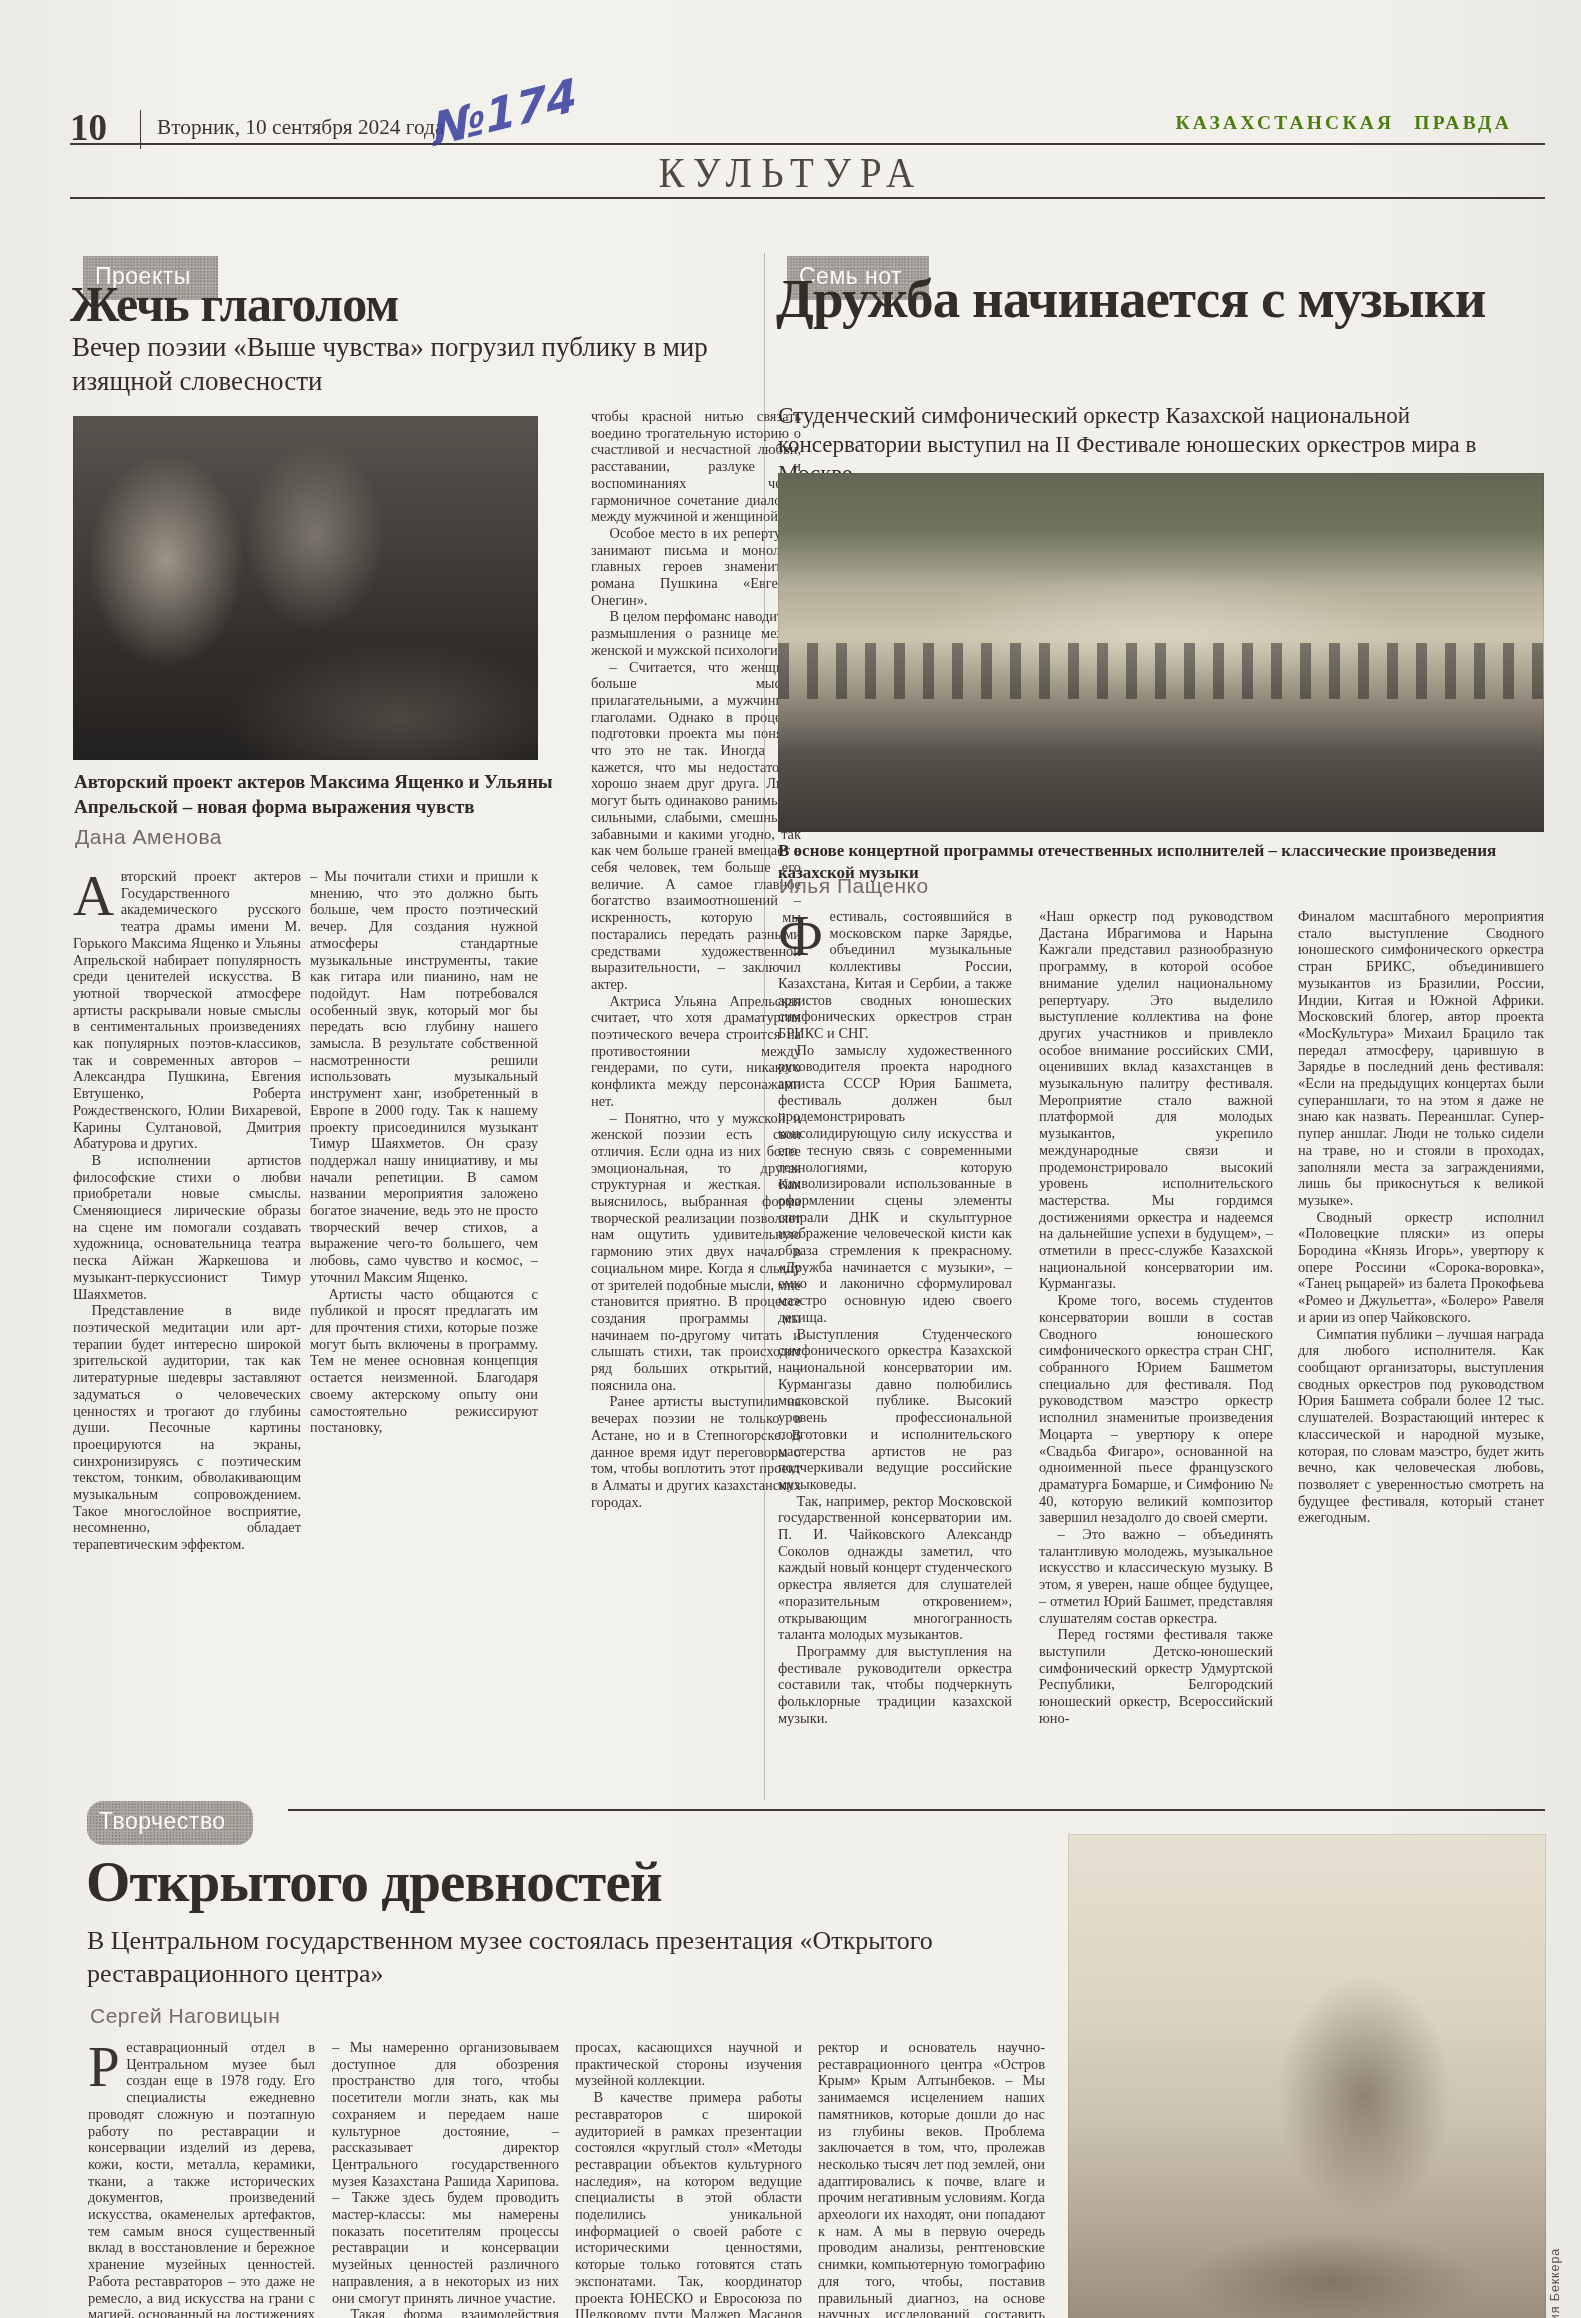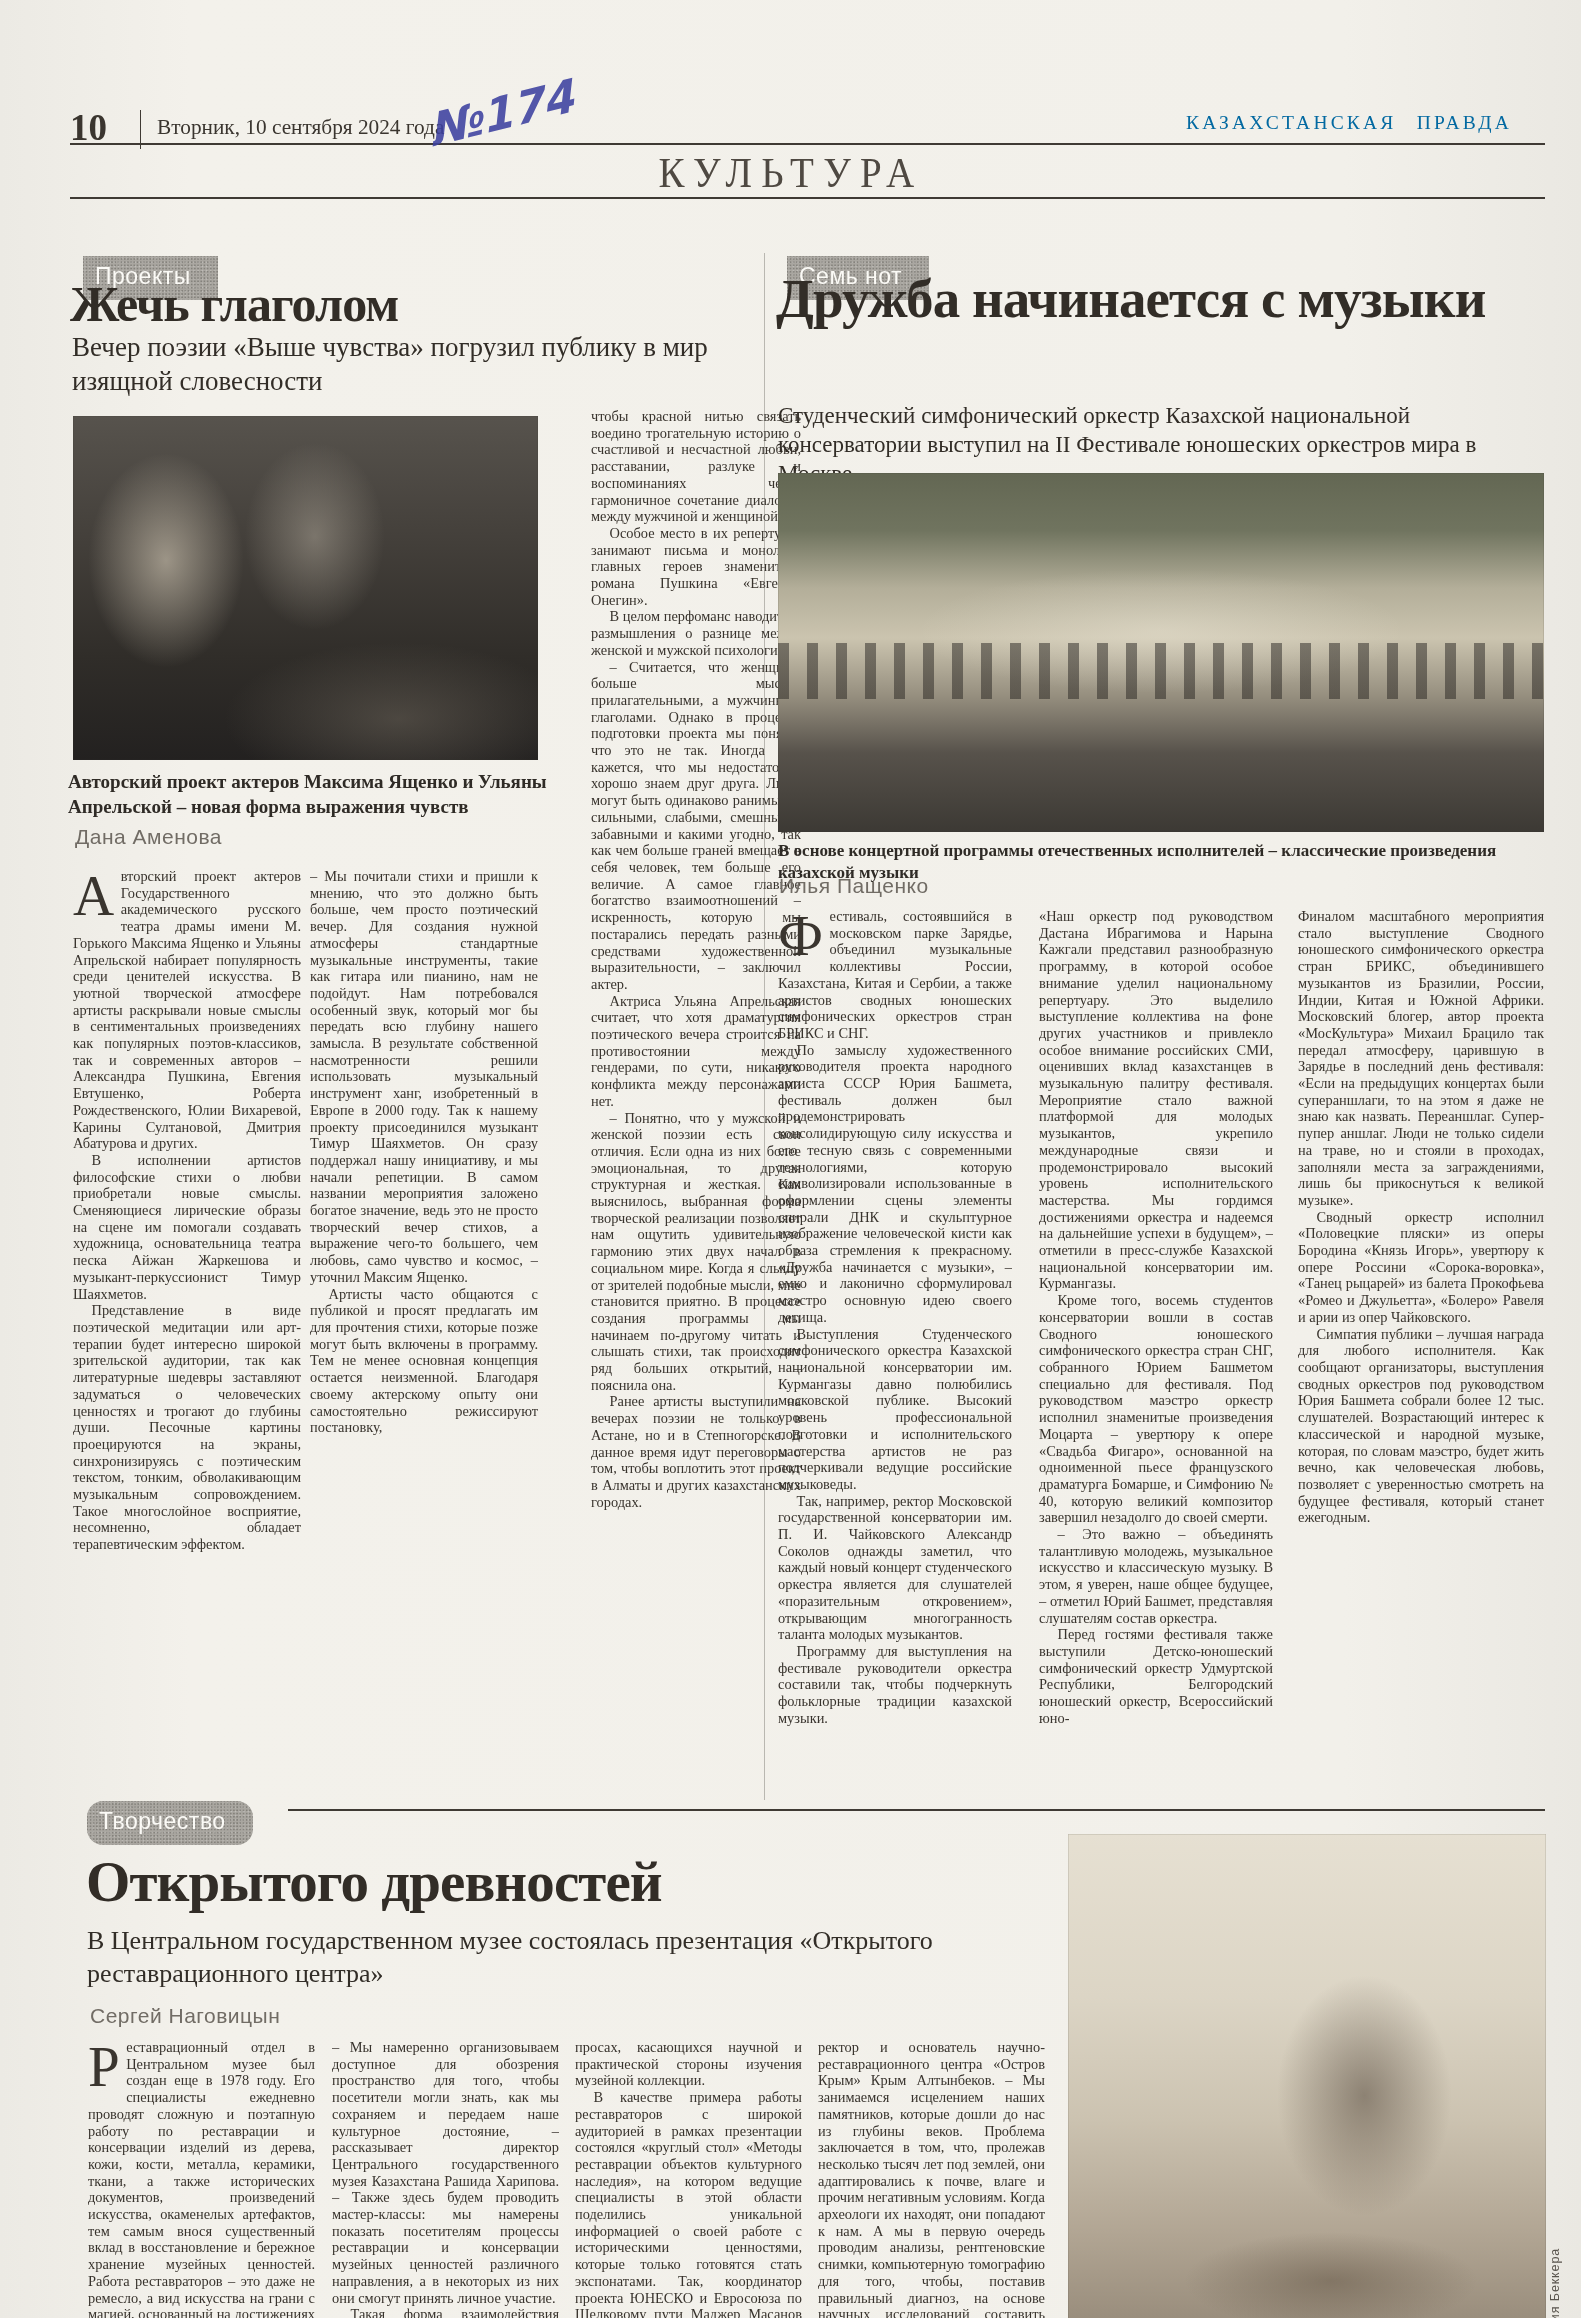--- a/index.html
+++ b/index.html
@@ -9,21 +9,21 @@
     font-family:"Liberation Serif", serif; color:#332f2a;
     overflow:hidden;
   }
   .abs { position:absolute; }
   .rule { background:#3f3a34; height:2.3px; }
   .vsep { background:#74706a; width:1.4px; }
 
   
   .pageno { font-size:37px; font-weight:bold; color:#3a352f; }
   .date { font-size:21.3px; color:#3a352f; }
-  .masthead { font-size:19.5px; color:#0369a1; letter-spacing:3.2px; word-spacing:12px; }
+  .masthead { font-size:19.5px; color:#4d7c0f; letter-spacing:3.2px; word-spacing:12px;font-weight:bold; }
   .handwrite { font-family:"DejaVu Sans", sans-serif; font-style:italic; font-weight:bold;
     color:#3d41a0; font-size:45px; transform:rotate(-14deg) skewX(-10deg); opacity:.88; z-index:5; }
   .section { font-size:39px; letter-spacing:9.3px; color:#4f4942; text-align:center;
     transform:scaleY(1.1); font-weight:500; }
 
   
   .tagbox { font-family:"Liberation Sans", sans-serif; font-weight:normal; color:#fbfaf6;
     font-size:23px; letter-spacing:0.5px; padding:6.5px 27px 10.2px 12px; display:inline-block;
     background-color:#a9a6a0;
     background-image:radial-gradient(rgba(255,255,255,.30) 0.7px, transparent 0.9px),
@@ -77,21 +77,21 @@
 
 <div class="abs rule" style="left:70px; top:143px; width:1475px;"></div>
 <div class="abs section" style="left:0; right:0; top:150px;">КУЛЬТУРА</div>
 <div class="abs rule" style="left:70px; top:197px; width:1475px;"></div>
 
 <div class="abs tagbox" style="left:75px; top:256px;">Проекты</div>
 <div class="abs headline" style="left:70px; top:278px; width:686px; font-size:50px;">Жечь глаголом</div>
 <div class="abs subtitle" style="left:72px; top:330px; width:696px; font-size:27px;">Вечер поэзии «Выше чувства» погрузил публику в мир изящной словесности</div>
 
 <div class="abs photo photo-poetry" style="left:73px; top:416px; width:465px; height:344px;"></div>
-<div class="abs caption" style="left:68px; top:770px; width:492px; font-size:19px;">Авторский проект актеров Максима Ященко и Ульяны Апрельской – новая форма выражения чувств</div>
+<div class="abs caption" style="left:74px; top:770px; width:492px; font-size:19px;">Авторский проект актеров Максима Ященко и Ульяны Апрельской – новая форма выражения чувств</div>
 <div class="abs byline" style="left:75px; top:825px;">Дана Аменова</div>
 
 <div class="abs col dropcap" style="left:73px; top:868px; width:228px; height:930px;" lang="ru">
     <p>Авторский проект актеров Государственного академического русского театра драмы имени М. Горького Максима Ященко и Ульяны Апрельской набирает популярность среди ценителей искусства. В уютной творческой атмосфере артисты раскрывали новые смыслы в сентиментальных произведениях как популярных поэтов-классиков, так и современных авторов – Александра Пушкина, Евгения Евтушенко, Роберта Рождественского, Юлии Вихаревой, Карины Султановой, Дмитрия Абатурова и других.</p>
     <p>В исполнении артистов философские стихи о любви приобретали новые смыслы. Сменяющиеся лирические образы на сцене им помогали создавать художница, основательница театра песка Айжан Жаркешова и музыкант-перкуссионист Тимур Шаяхметов.</p>
     <p>Представление в виде поэтической медитации или арт-терапии будет интересно широкой зрительской аудитории, так как литературные шедевры заставляют задуматься о человеческих ценностях и трогают до глубины души. Песочные картины проецируются на экраны, синхронизируясь с поэтическим текстом, тонким, обволакивающим музыкальным сопровождением. Такое многослойное восприятие, несомненно, обладает терапевтическим эффектом.</p>
   </div>
 <div class="abs col" style="left:310px; top:868px; width:228px; height:930px;" lang="ru">
     <p>– Мы почитали стихи и пришли к мнению, что это должно быть больше, чем просто поэтический вечер. Для создания нужной атмосферы стандартные музыкальные инструменты, такие как гитара или пианино, нам не подойдут. Нам потребовался особенный звук, который мог бы передать всю глубину нашего замысла. В результате собственной насмотренности решили использовать музыкальный инструмент ханг, изобретенный в Европе в 2000 году. Так к нашему проекту присоединился музыкант Тимур Шаяхметов. Он сразу поддержал нашу инициативу, и мы начали репетиции. В самом названии мероприятия заложено богатое значение, ведь это не просто творческий вечер стихов, а выражение чего-то большего, чем любовь, само чувство и космос, – уточнил Максим Ященко.</p>
     <p>Артисты часто общаются с публикой и просят предлагать им для прочтения стихи, которые позже могут быть включены в программу. Тем не менее основная концепция остается неизменной. Благодаря своему актерскому опыту они самостоятельно режиссируют постановку,</p>

